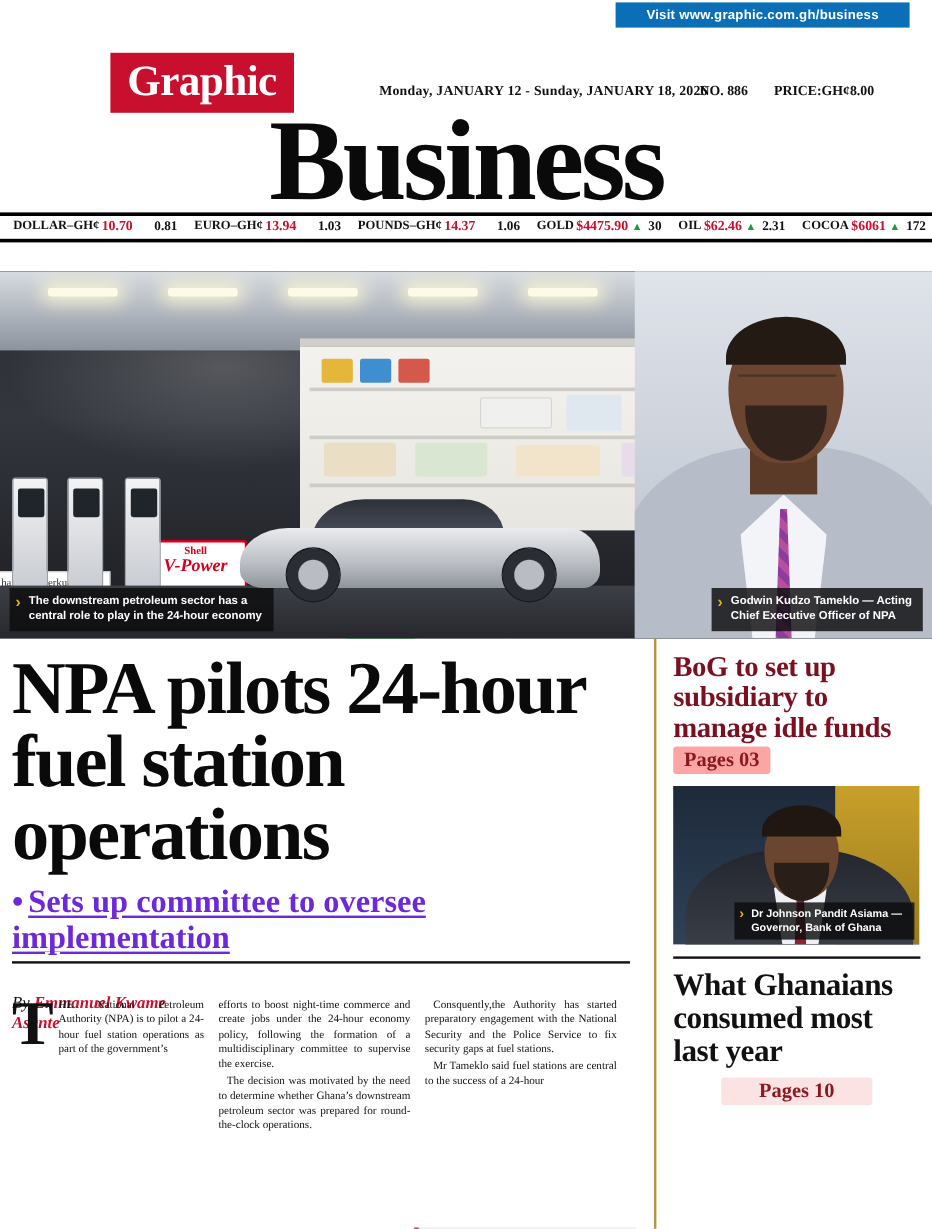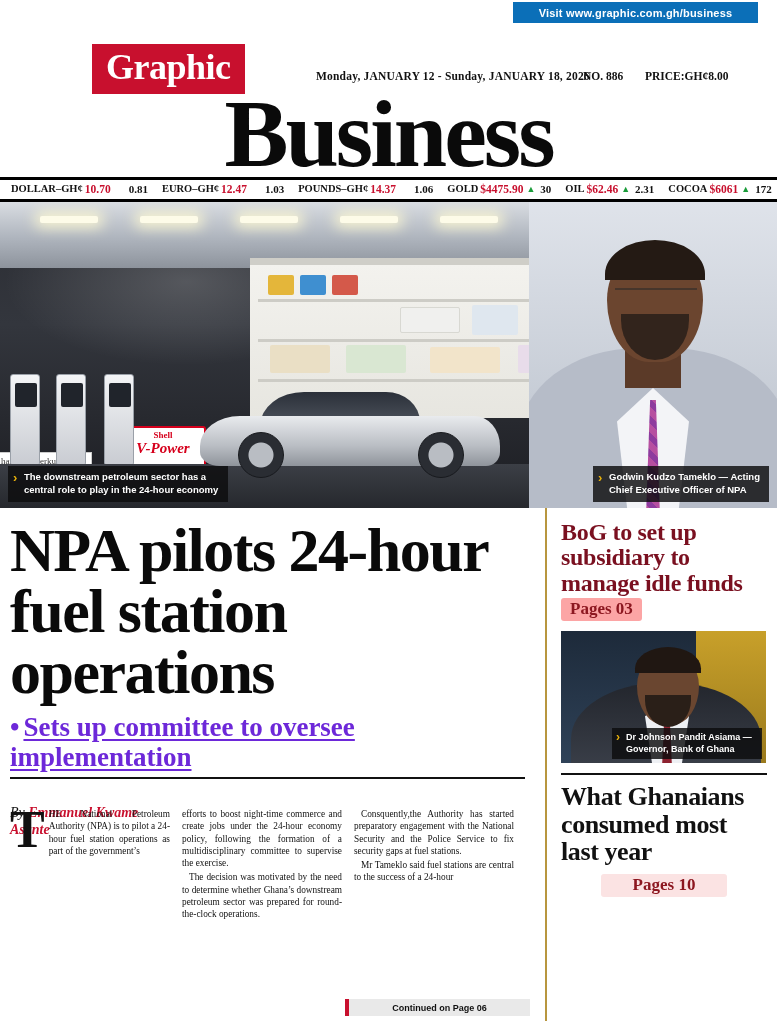--- a/index.html
+++ b/index.html
@@ -108,20 +108,21 @@
   .tick .chg { color:#111; font-weight:bold; font-size:11px; margin-left:4px;}
   .sep { width: 1px; height: 13px; background: #333; margin: 0 2px; }
   .arrow-up { color:#1a9c3a; font-size: 9px; margin-left: 3px; margin-right:1px;}
 
   
   .photo-block {
     position: relative;
     height: 306px;
     overflow: hidden;
     background: #1b1b20;
+    margin-top: 24px;
   }
   .station-photo {
     position: absolute; inset: 0;
     background:
       radial-gradient(ellipse 260px 120px at 24% 26%, rgba(255,255,255,0.18), rgba(255,255,255,0) 70%),
       linear-gradient(#2b2d33 0%, #33363d 40%, #1c1d22 100%);
   }
   
   .canopy {
     position:absolute; left:0; top:0; width:100%; height:66px;
@@ -402,21 +403,21 @@
       <span class="lbl">DOLLAR–GH¢</span>
       <span class="val">10.70</span>
     </div>
       <div class="sep"></div>
     <div class="tick">
       <span class="chg">0.81</span>
     </div>
       <div class="sep"></div>
     <div class="tick">
       <span class="lbl">EURO–GH¢</span>
-      <span class="val">12.47</span>
+      <span class="val">13.94</span>
     </div>
       <div class="sep"></div>
     <div class="tick">
       <span class="chg">1.03</span>
     </div>
       <div class="sep"></div>
     <div class="tick">
       <span class="lbl">POUNDS–GH¢</span>
       <span class="val">14.37</span>
     </div>

